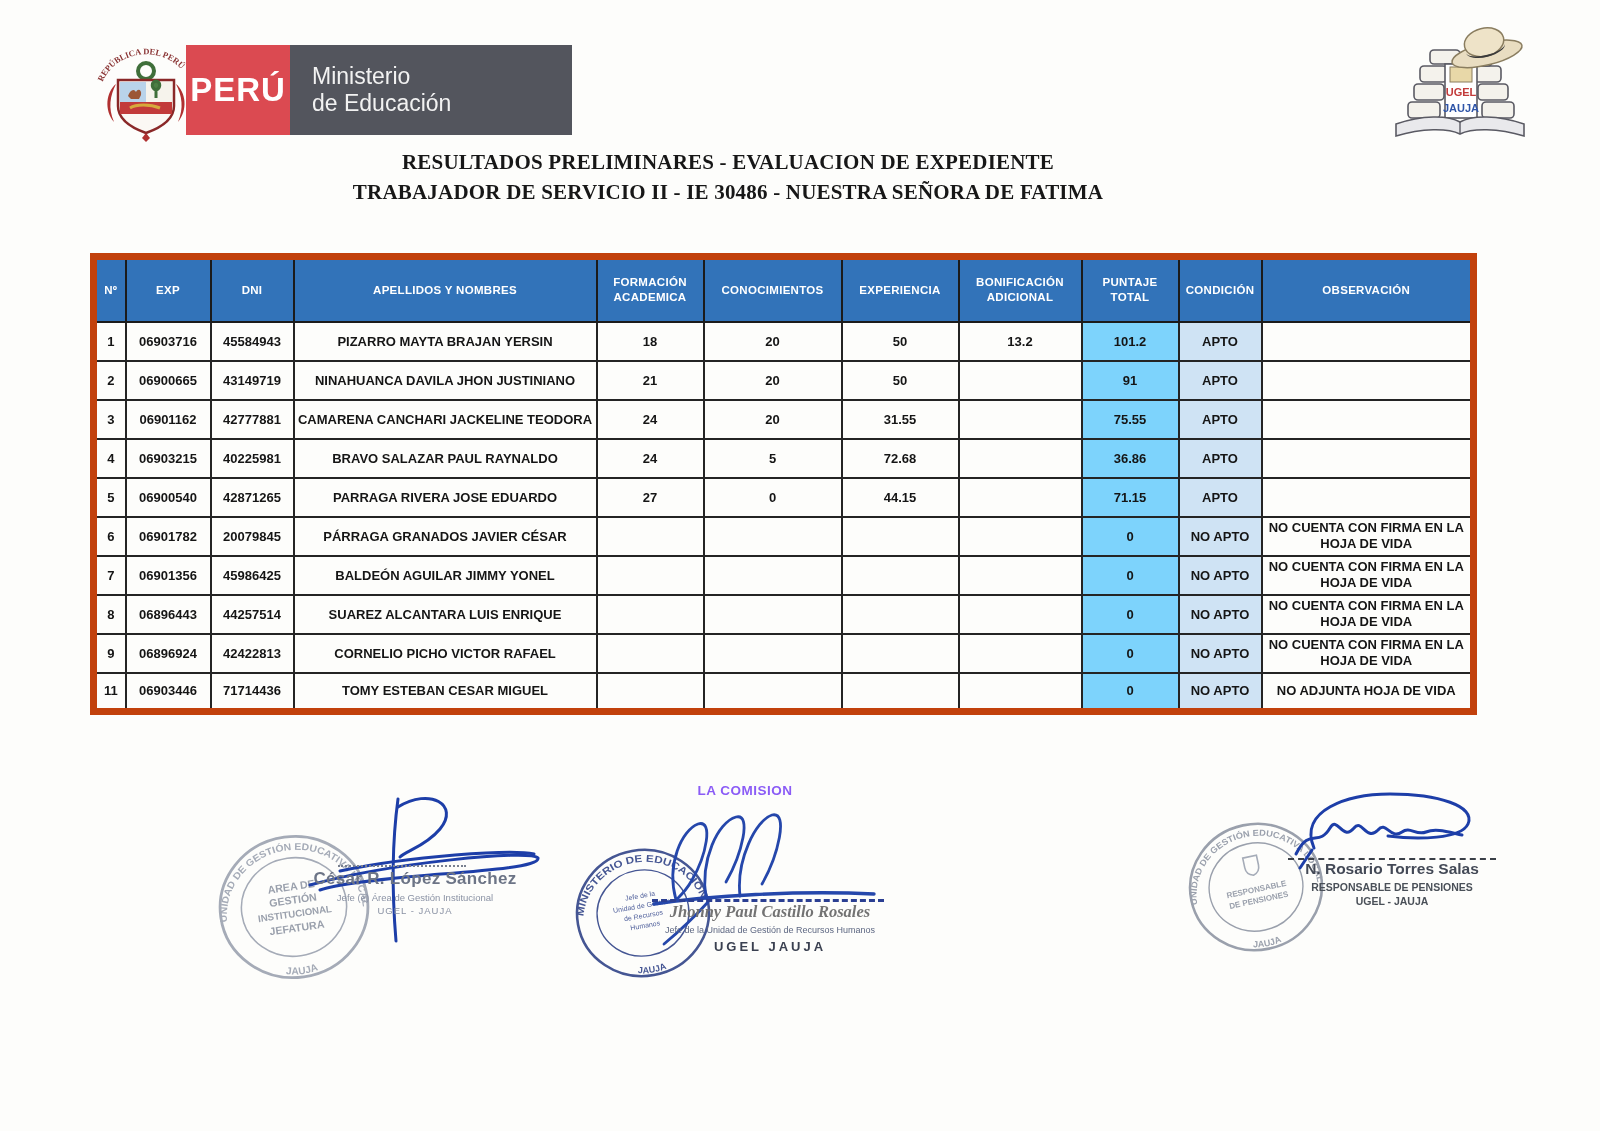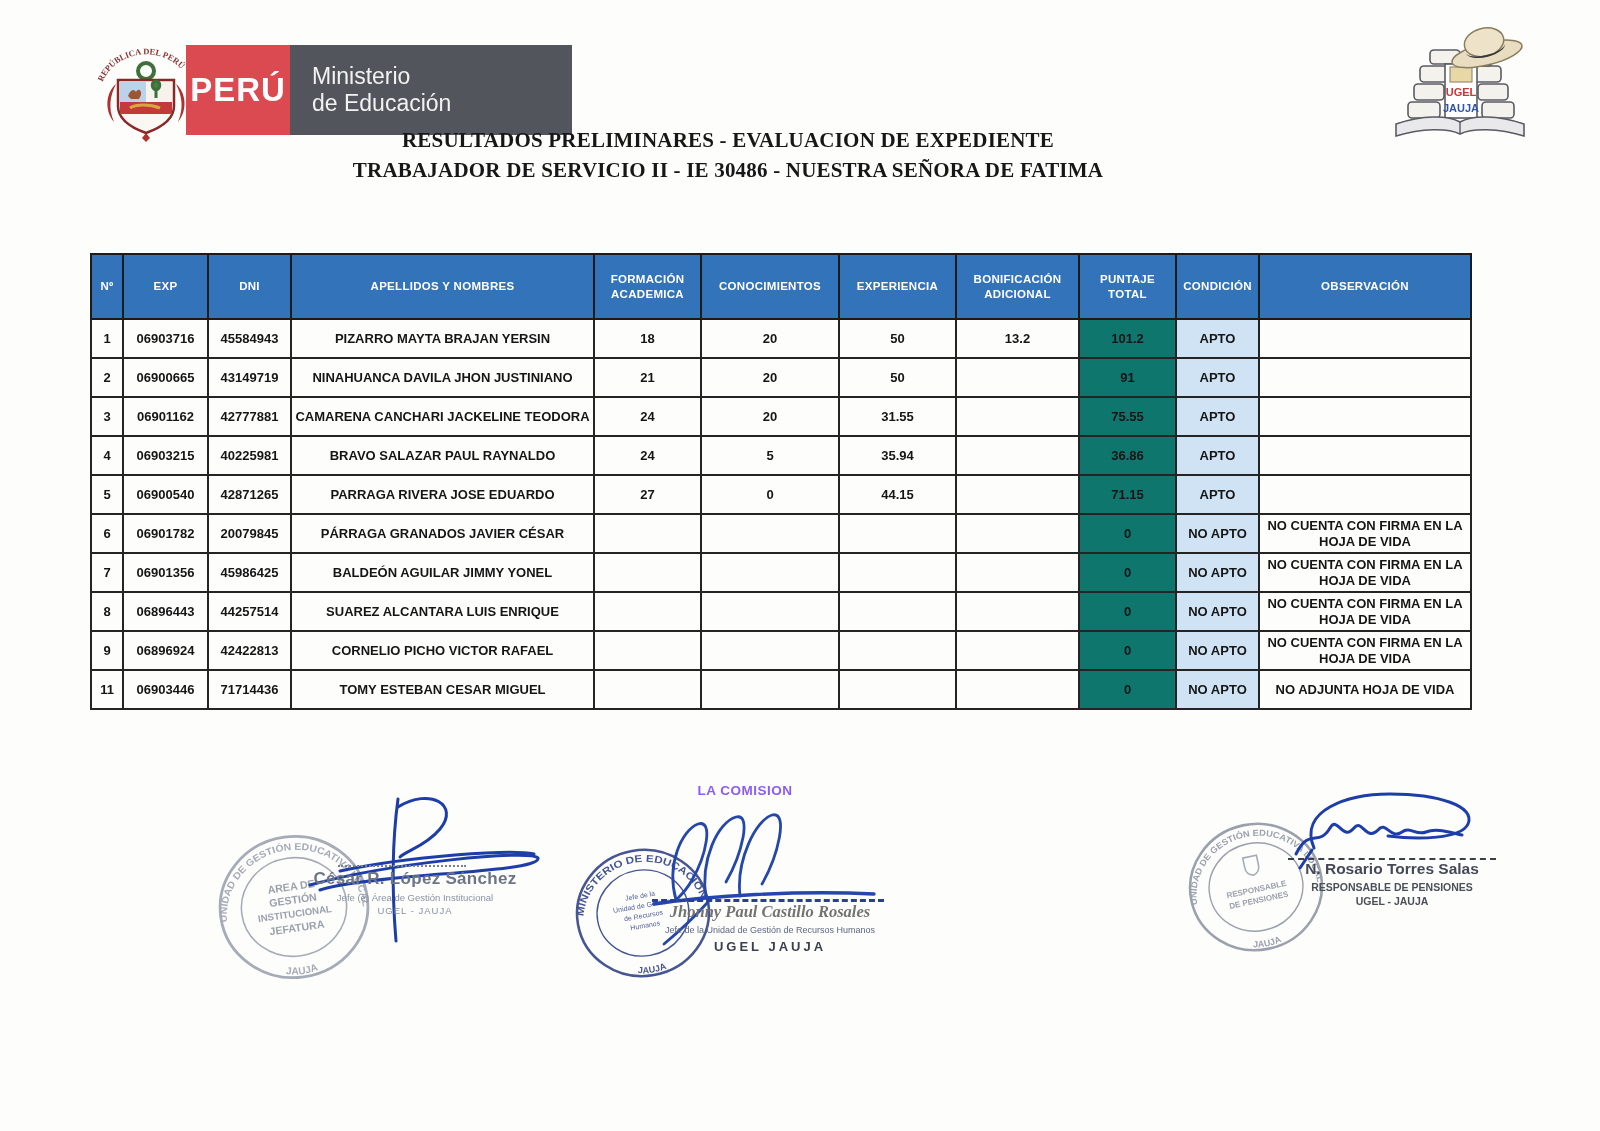--- a/index.html
+++ b/index.html
@@ -19,44 +19,44 @@
   }
   .brand-gray {
     position:absolute; left:290px; top:45px; width:282px; height:90px;
     background:#53555D; color:#f2f2f2; display:flex; flex-direction:column; justify-content:center;
     padding-left:22px; font-size:23px; line-height:1.18; font-weight:400;
   }
   .logo-wrap { position:absolute; left:1378px; top:22px; width:164px; height:126px; }
 
   
   .title-block {
-    position:absolute; top:128px; left:0; width:1456px; text-align:center;
+    position:absolute; top:150px; left:0; width:1456px; text-align:center;
     font-family:"Liberation Serif", serif; font-weight:bold; color:#171717;
   }
   .title-block .t1 { font-size:21px; letter-spacing:.2px; }
   .title-block .t2 { font-size:21px; letter-spacing:.2px; margin-top:5px; }
   .title-block .t3 { font-size:20px; margin-top:6px; }
 
   
   table.results {
     position:absolute; left:90px; top:253px; width:1380px;
     border-collapse:collapse; table-layout:fixed;
-    border:2px solid #c2410c;
+    border:7px solid #c2410c;
   }
   table.results th {
     background:#3273B9; color:#ffffff; border:2px solid #1b1b1b;
     font-size:11.5px; font-weight:bold; letter-spacing:.3px;
     height:65px; padding:2px 4px; line-height:1.3;
   }
   table.results td {
     border:2px solid #242424; height:39px; padding:0 3px;
     font-size:13px; font-weight:bold; text-align:center; color:#151515;
   }
   td.name-cell { text-align:left; padding-left:6px; font-size:12.5px; }
-  td.score-cell { background:#0f766e; }
+  td.score-cell { background:#7dd3fc; }
   td.cond-cell  { background:#CFE3F4; font-size:10.5px; }
   td.obs-cell   { text-align:left; font-size:10.5px; line-height:1.2; padding:1px 5px; font-weight:600; }
   td.num-cell   { font-size:12.5px; }
 
   
   .commission-label {
     position:absolute; left:585px; top:783px; width:320px; text-align:center;
     font-weight:bold; font-size:13.5px; color:#8b5cf6; letter-spacing:.5px;
   }
   .sig-block { position:absolute; }
@@ -241,21 +241,21 @@
         <td class="cond-cell">APTO</td>
         <td class="obs-cell"></td>
       </tr>
       <tr>
         <td class="num-cell">4</td>
         <td>06903215</td>
         <td>40225981</td>
         <td class="name-cell">BRAVO SALAZAR PAUL RAYNALDO</td>
         <td>24</td>
         <td>5</td>
-        <td>35.94</td>
+        <td>72.68</td>
         <td></td>
         <td class="score-cell">36.86</td>
         <td class="cond-cell">APTO</td>
         <td class="obs-cell"></td>
       </tr>
       <tr>
         <td class="num-cell">5</td>
         <td>06900540</td>
         <td>42871265</td>
         <td class="name-cell">PARRAGA RIVERA JOSE EDUARDO</td>

